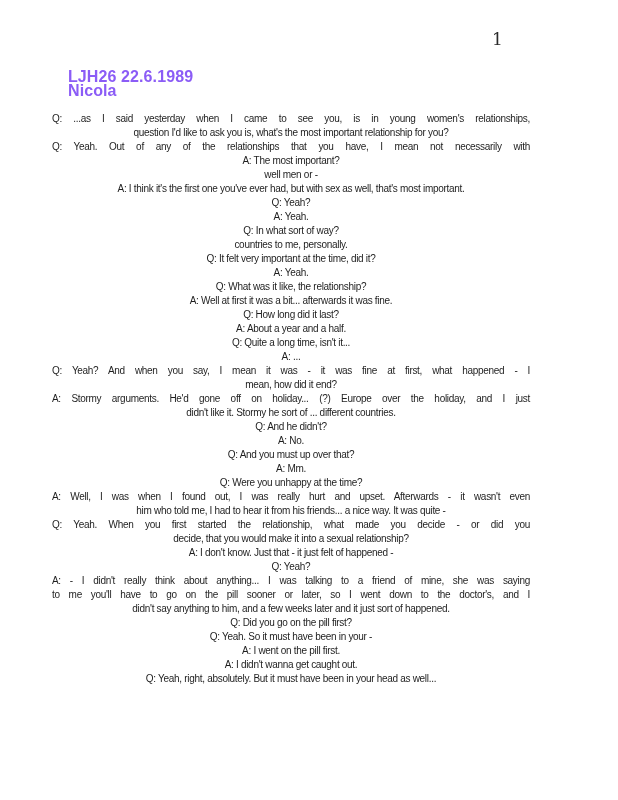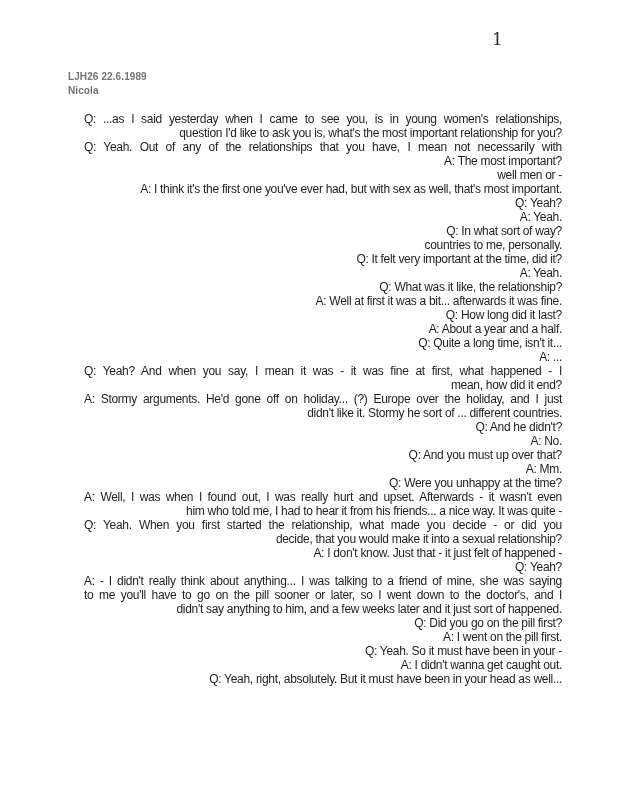--- a/index.html
+++ b/index.html
@@ -15,37 +15,37 @@
   .page-number {
     position:absolute;
     left:492px; top:31px;
     font-family:"DejaVu Serif", serif;
     font-size:17px; line-height:17px;
     color:#2a2a2a;
   }
   .doc-header {
     position:absolute;
     left:68px; top:70px;
-    font-size:10px; line-height:14px;
+    font-size:16px; line-height:14px;
     font-weight:bold;
     letter-spacing:0.1px;
-    color:#737373;
+    color:#8b5cf6;
   }
   .transcript {
     position:absolute;
-    left:84px; top:112px;
+    left:52px; top:112px;
     width:478px;
-    font-size:12px; line-height:14px;
+    font-size:10px; line-height:14px;
     letter-spacing:-0.3px;
     color:var(--ink);
   }
   .line {
     height:14px;
     white-space:nowrap;
-    text-align:right;
+    text-align:center;
   }
   .line.justify {
     text-align:justify;
     text-align-last:justify;
     text-justify:inter-word;
   }
 </style>
 </head>
 <body>
 
@@ -88,18 +88,18 @@
       <div class="line justify">A: Well, I was when I found out, I was really hurt and upset. Afterwards - it wasn't even</div>
       <div class="line">him who told me, I had to hear it from his friends... a nice way. It was quite -</div>
       <div class="line justify">Q: Yeah. When you first started the relationship, what made you decide - or did you</div>
       <div class="line">decide, that you would make it into a sexual relationship?</div>
       <div class="line">A: I don't know. Just that - it just felt of happened -</div>
       <div class="line">Q: Yeah?</div>
       <div class="line justify">A: - I didn't really think about anything... I was talking to a friend of mine, she was saying</div>
       <div class="line justify">to me you'll have to go on the pill sooner or later, so I went down to the doctor's, and I</div>
       <div class="line">didn't say anything to him, and a few weeks later and it just sort of happened.</div>
       <div class="line">Q: Did you go on the pill first?</div>
+      <div class="line">Q: Yeah. So it must have been in your -</div>
       <div class="line">A: I went on the pill first.</div>
-      <div class="line">Q: Yeah. So it must have been in your -</div>
       <div class="line">A: I didn't wanna get caught out.</div>
       <div class="line">Q: Yeah, right, absolutely. But it must have been in your head as well...</div>
     </div>
 </div>
 
 </body></html>

